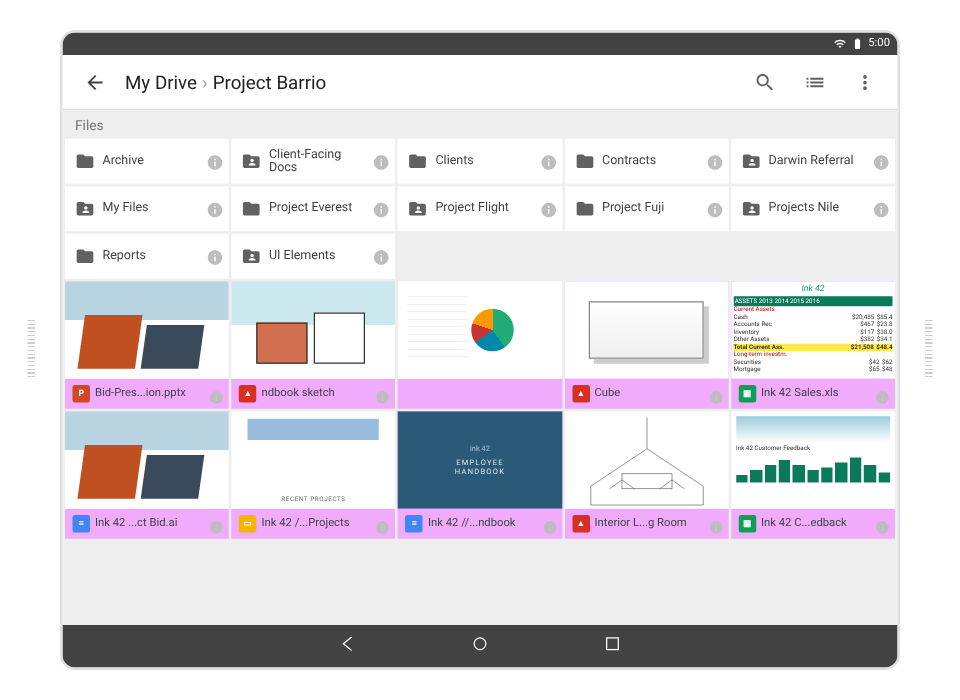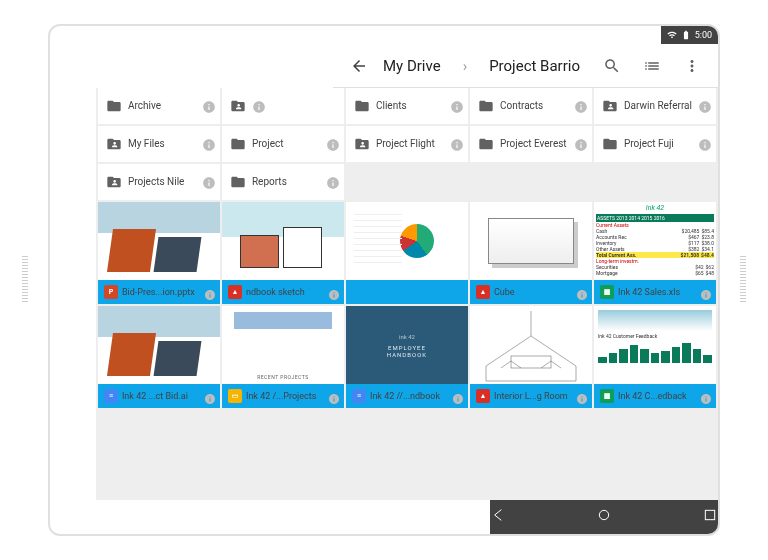--- a/index.html
+++ b/index.html
@@ -1,48 +1,48 @@
 <!DOCTYPE html>
 <html><head>
 <meta charset="utf-8">
 <style>
   * { box-sizing: border-box; margin: 0; padding: 0; }
   body { font-family: Roboto, "Helvetica Neue", Arial, sans-serif; background: #fff; }
   .device-frame { width: 768px; height: 560px; position: relative; background: #fff; }
-  .bezel { position: absolute; inset: 24px 48px 24px 48px; background: #fff; border: 2px solid #e0e0e0; border-radius: 12px; overflow: hidden; display: flex; flex-direction: column; align-items: flex-end; }
+  .bezel { position: absolute; inset: 24px 48px 24px 48px; background: #fff; border: 2px solid #e0e0e0; border-radius: 12px; overflow: hidden; display: flex; flex-direction: column; }
   .speaker-left, .speaker-right { position: absolute; top: 50%; transform: translateY(-50%); width: 6px; height: 48px; background: repeating-linear-gradient(#ccc 0 1px, transparent 1px 3px); }
   .speaker-left { left: 22px; }
   .speaker-right { right: 22px; }
 
   .statusbar { height: 18px; background: #424242; color: #fff; display: flex; justify-content: flex-end; align-items: center; font-size: 9px; gap: 4px; padding: 0 6px; }
   .statusbar svg { width: 10px; height: 10px; fill: #fff; }
 
   .toolbar { height: 44px; background: #fff; border-bottom: 1px solid #e0e0e0; display: flex; align-items: center; padding: 0 10px; gap: 8px; }
   .toolbar .back svg { width: 20px; height: 20px; }
-  .breadcrumb { display: flex; align-items: center; gap: 22px; font-size: 15px; color: #212121; }
+  .breadcrumb { display: flex; align-items: center; gap: 4px; font-size: 15px; color: #212121; }
   .breadcrumb .sep { color: #9e9e9e; }
   .breadcrumb .current { font-weight: 400; }
   .spacer { flex: 1; }
   .toolbar .iconbtn { width: 32px; height: 44px; display: flex; align-items: center; justify-content: center; cursor: pointer; }
   .toolbar .iconbtn svg { width: 18px; height: 18px; fill: #616161; }
 
   .content { flex: 1; background: #eeeeee; overflow-y: auto; }
   .section-label { font-size: 11px; color: #757575; padding: 6px 10px 4px; }
 
   .folder-grid { display: grid; grid-template-columns: repeat(5, 1fr); gap: 2px; padding: 0 2px 2px; }
   .folder-card { background: #fff; height: 36px; display: flex; align-items: center; padding: 0 4px 0 8px; gap: 6px; cursor: pointer; }
   .folder-card .ficon { width: 16px; height: 16px; flex-shrink: 0; }
   .folder-card .ficon svg { width: 16px; height: 16px; fill: #616161; }
   .folder-card.shared .ficon svg { fill: #616161; }
   .folder-card .fname { flex: 1; font-size: 10px; color: #424242; line-height: 1.15; overflow: hidden; }
   .folder-card .info { width: 14px; height: 14px; flex-shrink: 0; }
   .folder-card .info svg { width: 14px; height: 14px; fill: #bdbdbd; }
 
   .file-grid { display: grid; grid-template-columns: repeat(5, 1fr); gap: 2px; padding: 0 2px 2px; }
-  .file-card { background: #0ea5e9; display: flex; flex-direction: column; cursor: pointer; }
+  .file-card { background: #f0abfc; display: flex; flex-direction: column; cursor: pointer; }
   .file-thumb { height: 78px; background: #fafafa; overflow: hidden; display: flex; align-items: center; justify-content: center; }
   .file-meta { height: 24px; display: flex; align-items: center; padding: 0 4px 0 6px; gap: 4px; }
   .file-meta .ftype { width: 14px; height: 14px; flex-shrink: 0; border-radius: 2px; display: flex; align-items: center; justify-content: center; }
   .file-meta .ftype span { color: #fff; font-size: 7px; font-weight: bold; }
   .file-meta .fname { flex: 1; font-size: 9px; color: #424242; white-space: nowrap; overflow: hidden; text-overflow: ellipsis; }
   .file-meta .info { width: 12px; height: 12px; flex-shrink: 0; }
   .file-meta .info svg { width: 12px; height: 12px; fill: #bdbdbd; }
 
   .navbar { height: 34px; background: #424242; display: flex; align-items: center; justify-content: center; gap: 90px; }
   .navbar .navbtn svg { width: 16px; height: 16px; fill: none; stroke: #fff; stroke-width: 1.5; }
@@ -121,34 +121,36 @@
           </svg>
       </div>
       <div class="iconbtn">
         <svg viewBox="0 0 24 24">
             <path d="M12 8c1.1 0 2-.9 2-2s-.9-2-2-2-2 .9-2 2 .9 2 2 2zm0 2c-1.1 0-2 .9-2 2s.9 2 2 2 2-.9 2-2-.9-2-2-2zm0 6c-1.1 0-2 .9-2 2s.9 2 2 2 2-.9 2-2-.9-2-2-2z"></path>
           </svg>
       </div>
     </div>
 
     <div class="content">
+      <div class="section-label">Files</div>
       <div class="folder-grid" id="folder-grid">
           <div class="folder-card">
             <span class="ficon"><svg viewBox="0 0 24 24">
                 <path d="M10 4H4c-1.1 0-2 .9-2 2v12c0 1.1.9 2 2 2h16c1.1 0 2-.9 2-2V8c0-1.1-.9-2-2-2h-8l-2-2z"></path>
               </svg></span>
             <span class="fname">Archive</span>
             <span class="info"><svg viewBox="0 0 24 24">
                 <path d="M12 2C6.48 2 2 6.48 2 12s4.48 10 10 10 10-4.48 10-10S17.52 2 12 2zm1 15h-2v-6h2v6zm0-8h-2V7h2v2z"></path>
               </svg></span>
           </div>
           <div class="folder-card shared">
             <span class="ficon"><svg viewBox="0 0 24 24">
                 <path d="M20 6h-8l-2-2H4c-1.1 0-2 .9-2 2v12c0 1.1.9 2 2 2h16c1.1 0 2-.9 2-2V8c0-1.1-.9-2-2-2zm-7 7c-1.1 0-2-.9-2-2s.9-2 2-2 2 .9 2 2-.9 2-2 2zm4 4H9v-1c0-1.33 2.67-2 4-2s4 .67 4 2v1z"></path>
               </svg></span>
+            <span class="fname">Client-Facing Docs</span>
             <span class="info"><svg viewBox="0 0 24 24">
                 <path d="M12 2C6.48 2 2 6.48 2 12s4.48 10 10 10 10-4.48 10-10S17.52 2 12 2zm1 15h-2v-6h2v6zm0-8h-2V7h2v2z"></path>
               </svg></span>
           </div>
           <div class="folder-card">
             <span class="ficon"><svg viewBox="0 0 24 24">
                 <path d="M10 4H4c-1.1 0-2 .9-2 2v12c0 1.1.9 2 2 2h16c1.1 0 2-.9 2-2V8c0-1.1-.9-2-2-2h-8l-2-2z"></path>
               </svg></span>
             <span class="fname">Clients</span>
             <span class="info"><svg viewBox="0 0 24 24">
@@ -179,66 +181,66 @@
               </svg></span>
             <span class="fname">My Files</span>
             <span class="info"><svg viewBox="0 0 24 24">
                 <path d="M12 2C6.48 2 2 6.48 2 12s4.48 10 10 10 10-4.48 10-10S17.52 2 12 2zm1 15h-2v-6h2v6zm0-8h-2V7h2v2z"></path>
               </svg></span>
           </div>
           <div class="folder-card">
             <span class="ficon"><svg viewBox="0 0 24 24">
                 <path d="M10 4H4c-1.1 0-2 .9-2 2v12c0 1.1.9 2 2 2h16c1.1 0 2-.9 2-2V8c0-1.1-.9-2-2-2h-8l-2-2z"></path>
               </svg></span>
-            <span class="fname">Project</span>
+            <span class="fname">Project Everest</span>
             <span class="info"><svg viewBox="0 0 24 24">
                 <path d="M12 2C6.48 2 2 6.48 2 12s4.48 10 10 10 10-4.48 10-10S17.52 2 12 2zm1 15h-2v-6h2v6zm0-8h-2V7h2v2z"></path>
               </svg></span>
           </div>
           <div class="folder-card shared">
             <span class="ficon"><svg viewBox="0 0 24 24">
                 <path d="M20 6h-8l-2-2H4c-1.1 0-2 .9-2 2v12c0 1.1.9 2 2 2h16c1.1 0 2-.9 2-2V8c0-1.1-.9-2-2-2zm-7 7c-1.1 0-2-.9-2-2s.9-2 2-2 2 .9 2 2-.9 2-2 2zm4 4H9v-1c0-1.33 2.67-2 4-2s4 .67 4 2v1z"></path>
               </svg></span>
             <span class="fname">Project Flight</span>
             <span class="info"><svg viewBox="0 0 24 24">
                 <path d="M12 2C6.48 2 2 6.48 2 12s4.48 10 10 10 10-4.48 10-10S17.52 2 12 2zm1 15h-2v-6h2v6zm0-8h-2V7h2v2z"></path>
               </svg></span>
           </div>
           <div class="folder-card">
             <span class="ficon"><svg viewBox="0 0 24 24">
                 <path d="M10 4H4c-1.1 0-2 .9-2 2v12c0 1.1.9 2 2 2h16c1.1 0 2-.9 2-2V8c0-1.1-.9-2-2-2h-8l-2-2z"></path>
               </svg></span>
-            <span class="fname">Project Everest</span>
-            <span class="info"><svg viewBox="0 0 24 24">
-                <path d="M12 2C6.48 2 2 6.48 2 12s4.48 10 10 10 10-4.48 10-10S17.52 2 12 2zm1 15h-2v-6h2v6zm0-8h-2V7h2v2z"></path>
-              </svg></span>
-          </div>
-          <div class="folder-card">
-            <span class="ficon"><svg viewBox="0 0 24 24">
-                <path d="M10 4H4c-1.1 0-2 .9-2 2v12c0 1.1.9 2 2 2h16c1.1 0 2-.9 2-2V8c0-1.1-.9-2-2-2h-8l-2-2z"></path>
-              </svg></span>
             <span class="fname">Project Fuji</span>
             <span class="info"><svg viewBox="0 0 24 24">
                 <path d="M12 2C6.48 2 2 6.48 2 12s4.48 10 10 10 10-4.48 10-10S17.52 2 12 2zm1 15h-2v-6h2v6zm0-8h-2V7h2v2z"></path>
               </svg></span>
           </div>
           <div class="folder-card shared">
             <span class="ficon"><svg viewBox="0 0 24 24">
                 <path d="M20 6h-8l-2-2H4c-1.1 0-2 .9-2 2v12c0 1.1.9 2 2 2h16c1.1 0 2-.9 2-2V8c0-1.1-.9-2-2-2zm-7 7c-1.1 0-2-.9-2-2s.9-2 2-2 2 .9 2 2-.9 2-2 2zm4 4H9v-1c0-1.33 2.67-2 4-2s4 .67 4 2v1z"></path>
               </svg></span>
             <span class="fname">Projects Nile</span>
             <span class="info"><svg viewBox="0 0 24 24">
                 <path d="M12 2C6.48 2 2 6.48 2 12s4.48 10 10 10 10-4.48 10-10S17.52 2 12 2zm1 15h-2v-6h2v6zm0-8h-2V7h2v2z"></path>
               </svg></span>
           </div>
           <div class="folder-card">
             <span class="ficon"><svg viewBox="0 0 24 24">
                 <path d="M10 4H4c-1.1 0-2 .9-2 2v12c0 1.1.9 2 2 2h16c1.1 0 2-.9 2-2V8c0-1.1-.9-2-2-2h-8l-2-2z"></path>
               </svg></span>
             <span class="fname">Reports</span>
+            <span class="info"><svg viewBox="0 0 24 24">
+                <path d="M12 2C6.48 2 2 6.48 2 12s4.48 10 10 10 10-4.48 10-10S17.52 2 12 2zm1 15h-2v-6h2v6zm0-8h-2V7h2v2z"></path>
+              </svg></span>
+          </div>
+          <div class="folder-card shared">
+            <span class="ficon"><svg viewBox="0 0 24 24">
+                <path d="M20 6h-8l-2-2H4c-1.1 0-2 .9-2 2v12c0 1.1.9 2 2 2h16c1.1 0 2-.9 2-2V8c0-1.1-.9-2-2-2zm-7 7c-1.1 0-2-.9-2-2s.9-2 2-2 2 .9 2 2-.9 2-2 2zm4 4H9v-1c0-1.33 2.67-2 4-2s4 .67 4 2v1z"></path>
+              </svg></span>
+            <span class="fname">UI Elements</span>
             <span class="info"><svg viewBox="0 0 24 24">
                 <path d="M12 2C6.48 2 2 6.48 2 12s4.48 10 10 10 10-4.48 10-10S17.52 2 12 2zm1 15h-2v-6h2v6zm0-8h-2V7h2v2z"></path>
               </svg></span>
           </div>
         </div>
       <div class="file-grid" id="file-grid">
           <div class="file-card">
             <div class="file-thumb">
               <div class="th-arch1"></div>
             </div>

